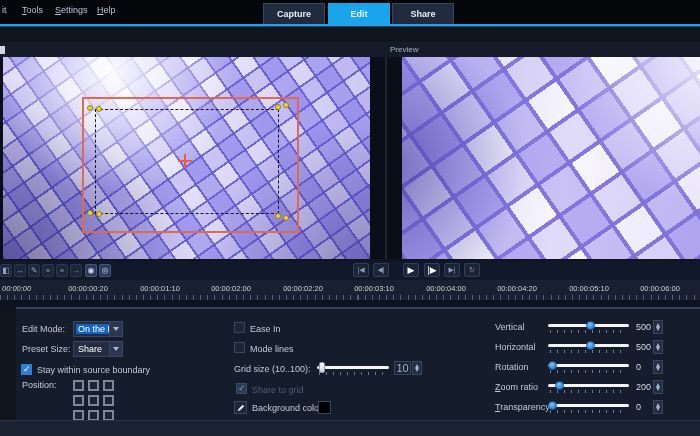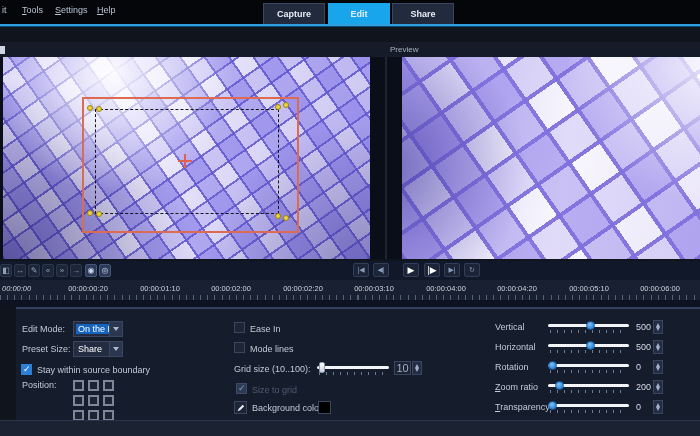--- a/index.html
+++ b/index.html
@@ -256,21 +256,21 @@
     <span class="lbl" style="left:218px;top:55px">Grid size (10..100):</span>
     <div class="slider" style="left:301px;top:54px;width:72px">
       <span class="track"></span>
       <span class="ticks"></span>
       <span class="thumb flat" style="left:2px"></span>
     </div>
     <span class="numbox" style="left:378px;top:52px">10</span>
     <span class="spin" style="left:396px;top:52px"></span>
 
     <span class="cb checked disabled" style="left:220px;top:74px"></span>
-    <span class="lbl dim" style="left:236px;top:76px">Size to grid</span>
+    <span class="lbl dim" style="left:236px;top:76px">Share to grid</span>
 
     <span class="icon-btn" style="left:218px;top:92px">
       <svg width="10" height="10" viewBox="0 0 12 12">
         <path d="M2 10 L3.2 7 L8 2.2 L9.8 4 L5 8.8 Z" fill="#e8edf4"></path>
       </svg>
     </span>
     <span class="lbl" style="left:236px;top:94px">Background color:</span>
     <span class="swatch" style="left:302px;top:92px"></span>
 
     <span class="lbl" style="left:479px;top:13px">Vertical</span>

